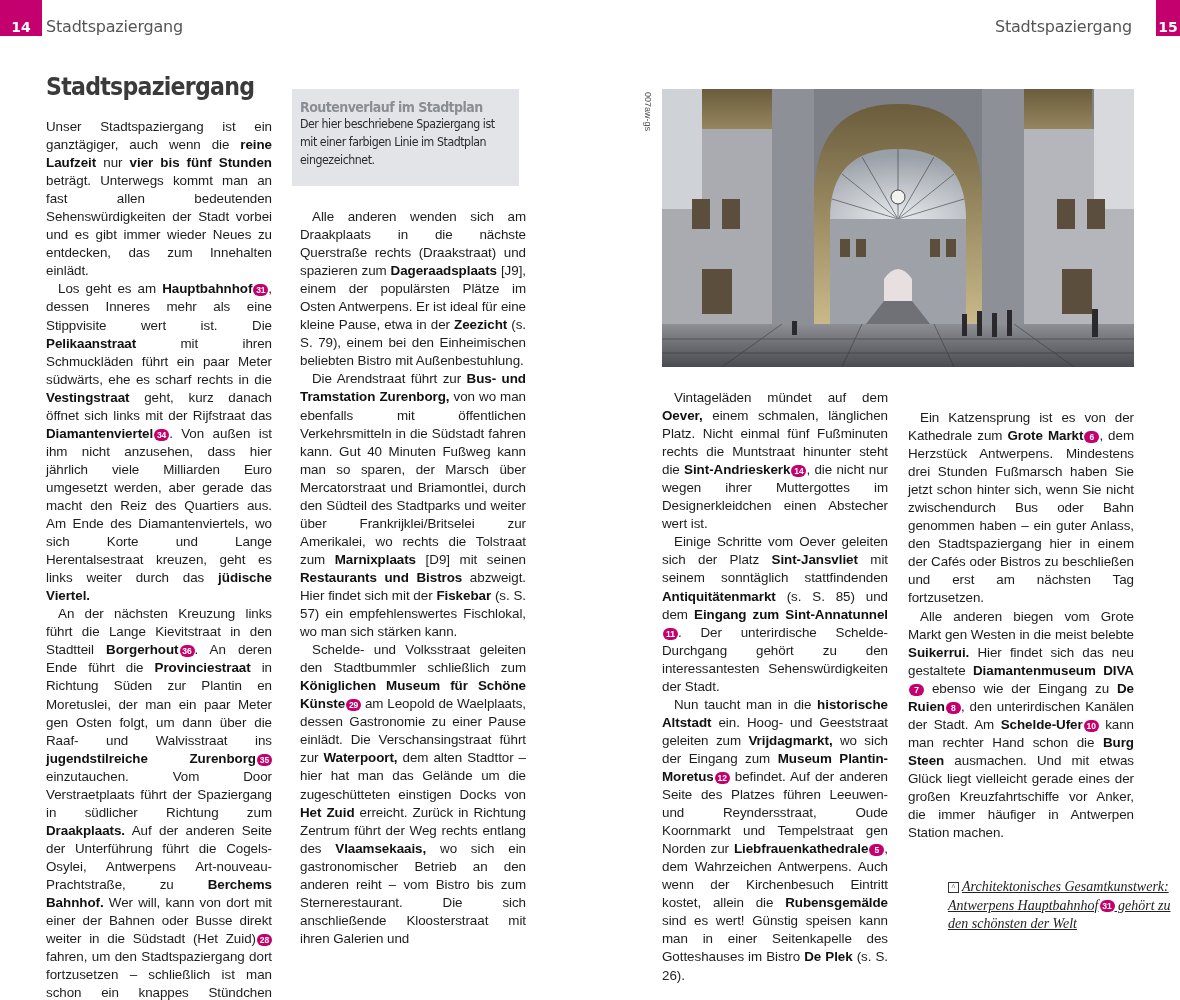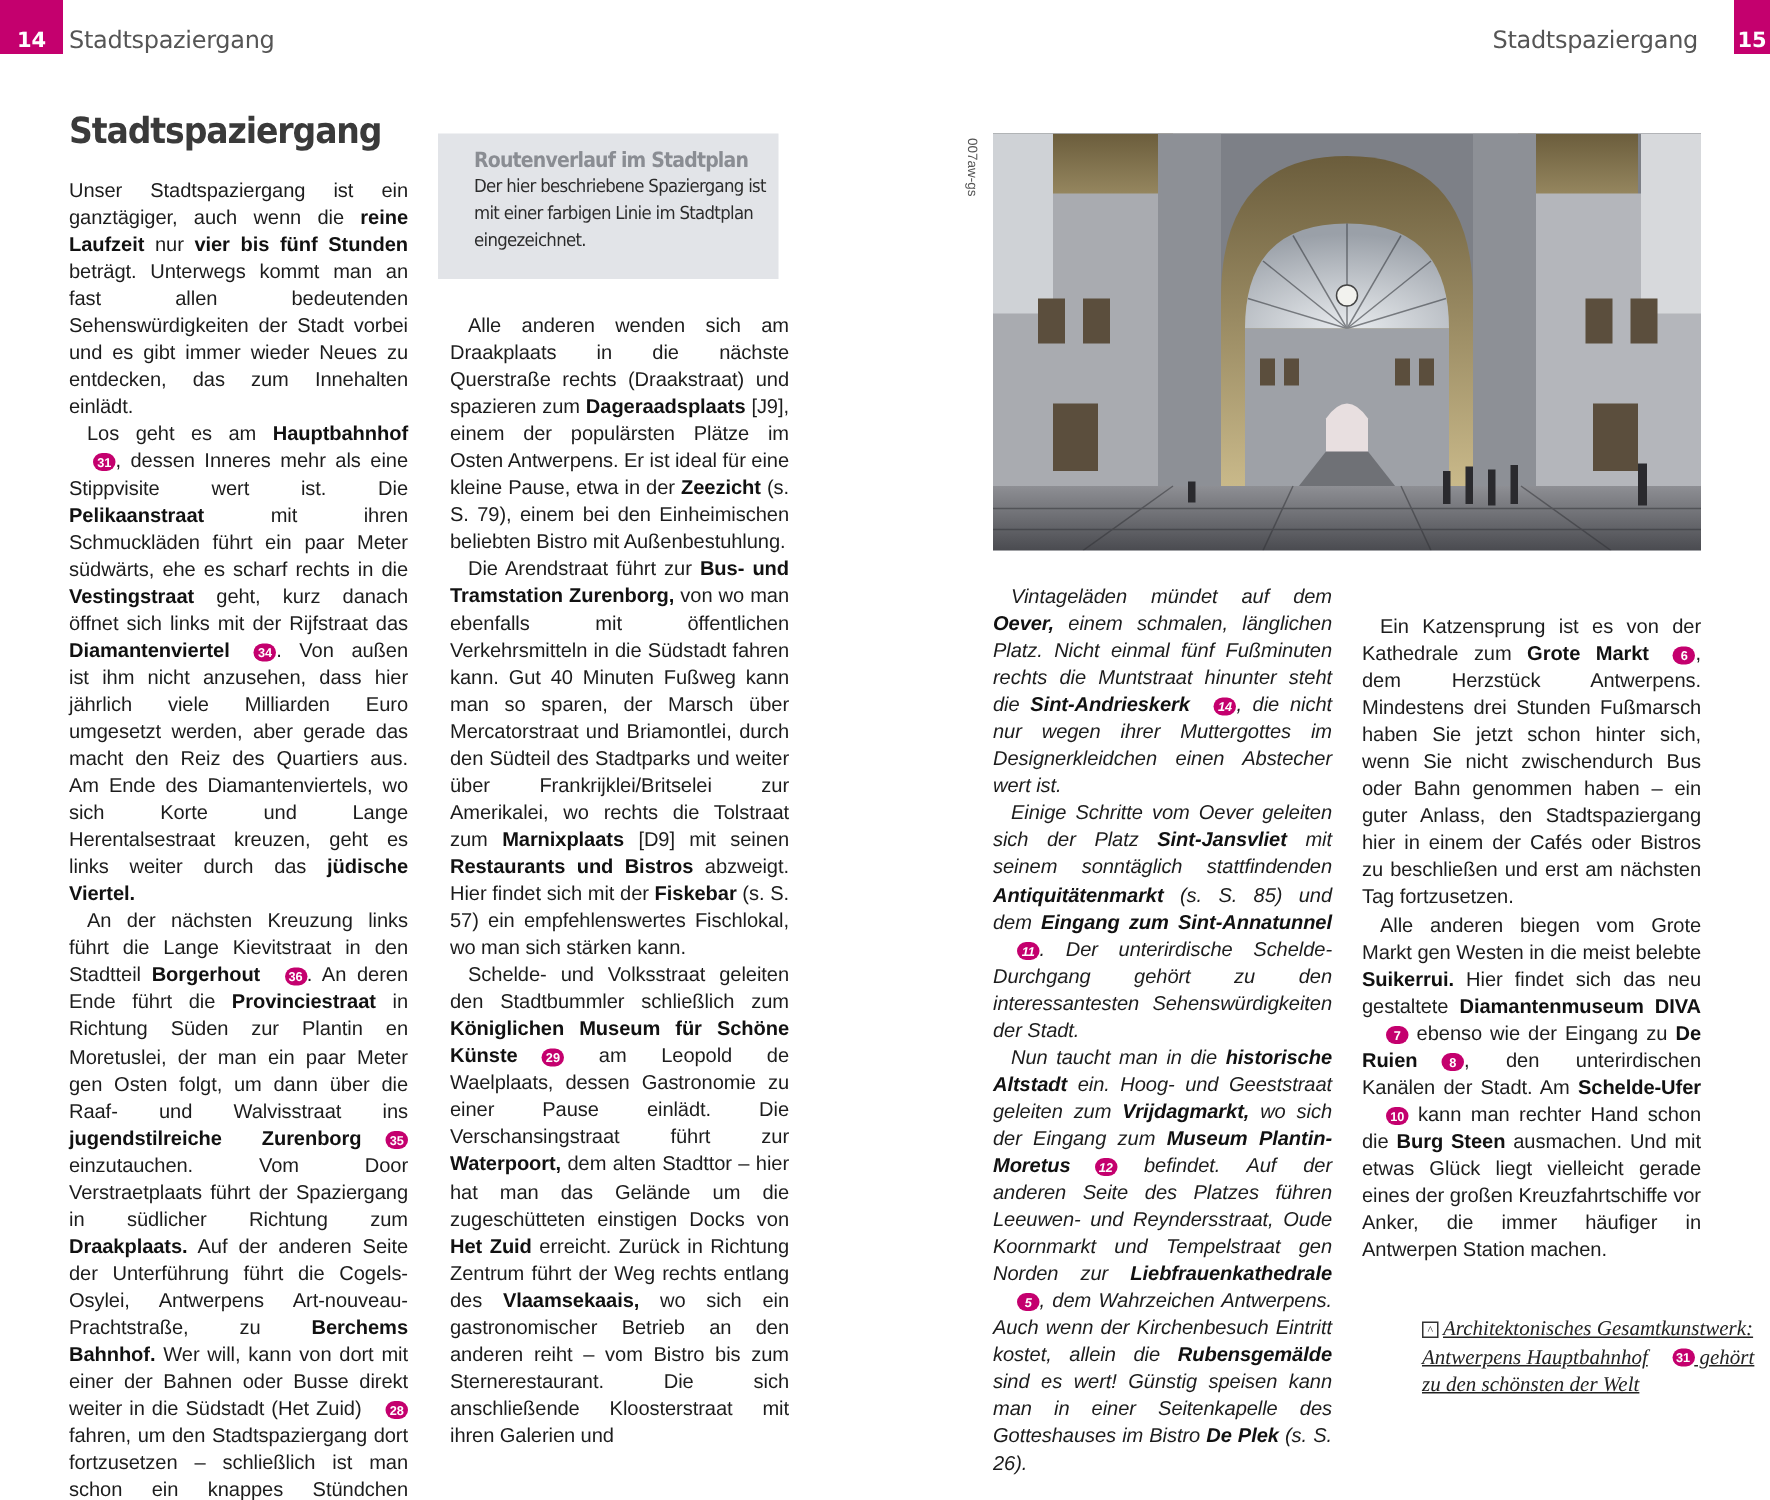--- a/index.html
+++ b/index.html
@@ -18,28 +18,28 @@
 
   .section-title { position: absolute; left: 46px; top: 73px; font-family: "DejaVu Sans", sans-serif;
     font-weight: bold; font-size: 24px; color: #3a3a3a; letter-spacing: -0.8px; transform: scaleX(0.92); transform-origin: left; }
 
   .col { position: absolute; font-size: 13.4px; line-height: 18.05px; text-align: justify; hyphens: manual; color: #1c1c1c; letter-spacing: -0.05px; }
   .col p { text-indent: 12px; }
   .col p.noindent { text-indent: 0; }
   .col b { font-weight: bold; color: #111; }
   .col1 { left: 46px; top: 118px; width: 226px; }
   .col2 { left: 300px; top: 208px; width: 226px; }
-  .col3 { left: 662px; top: 389px; width: 226px; font-style: italic; }
+  .col3 { left: 662px; top: 389px; width: 226px; }
   .col4 { left: 908px; top: 409px; width: 226px; }
 
   .badge { display: inline-block; min-width: 15px; height: 12px; border-radius: 7px; background: #c4006e;
     color: #fff; font-size: 8.5px; font-weight: bold; line-height: 12px; text-align: center; text-indent: 0;
-    vertical-align: 0px; padding: 0 2px; margin-left: 16px; }
+    vertical-align: 0px; padding: 0 2px; margin-left: 1px; }
 
-  .infobox { position: absolute; left: 292px; top: 89px; width: 227px; height: 97px; background: #e2e4e8; padding: 10px 24px; }
+  .infobox { position: absolute; left: 292px; top: 89px; width: 227px; height: 97px; background: #e2e4e8; padding: 10px 8px; }
   .infobox-title { font-family: "DejaVu Sans", sans-serif; font-weight: bold; font-size: 14px; color: #8a8d93; letter-spacing: -0.6px; transform: scaleX(0.9); transform-origin: left; white-space: nowrap; }
   .infobox-text { font-family: "DejaVu Sans", sans-serif; font-size: 12px; line-height: 18px; color: #2b2b2b; letter-spacing: -0.5px; transform: scaleX(0.92); transform-origin: left; width: 220px; }
 
   .photo-credit { position: absolute; left: 643px; top: 92px; font-size: 9px; color: #555;
     transform: rotate(90deg); transform-origin: left top; white-space: nowrap; margin-left: 10px; }
   .photo { position: absolute; left: 662px; top: 89px; width: 472px; height: 278px; overflow: hidden; background: #6b6e73; }
 
   .caption { position: absolute; left: 948px; top: 878px; width: 225px; font-family: "Liberation Serif", serif;
     font-style: italic; font-size: 14px; line-height: 18.5px; color: #222; text-decoration: underline; }
   .caption-icon { display: inline-block; width: 11px; height: 11px; border: 1px solid #333; font-style: normal;

